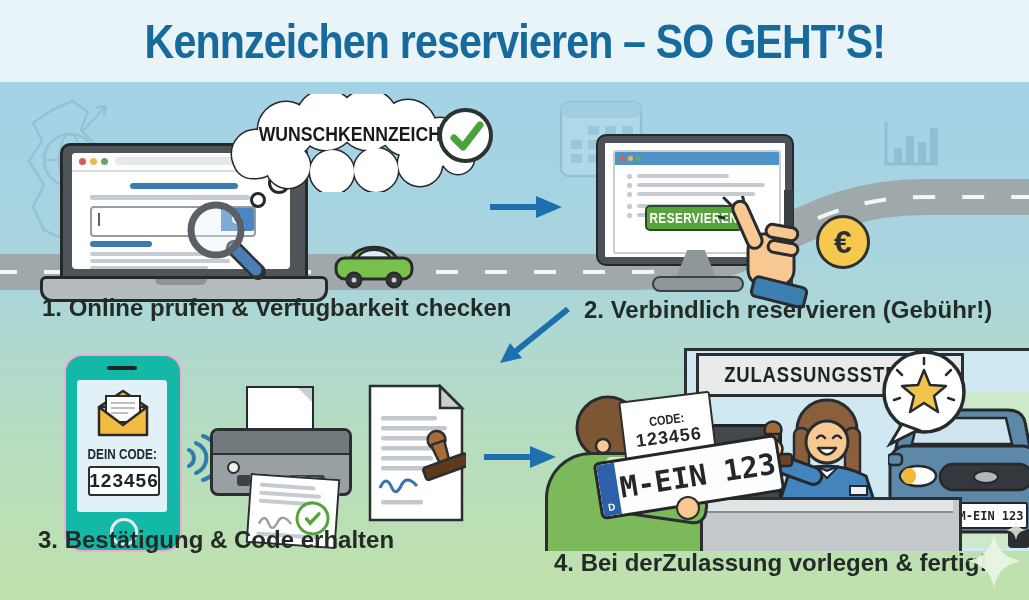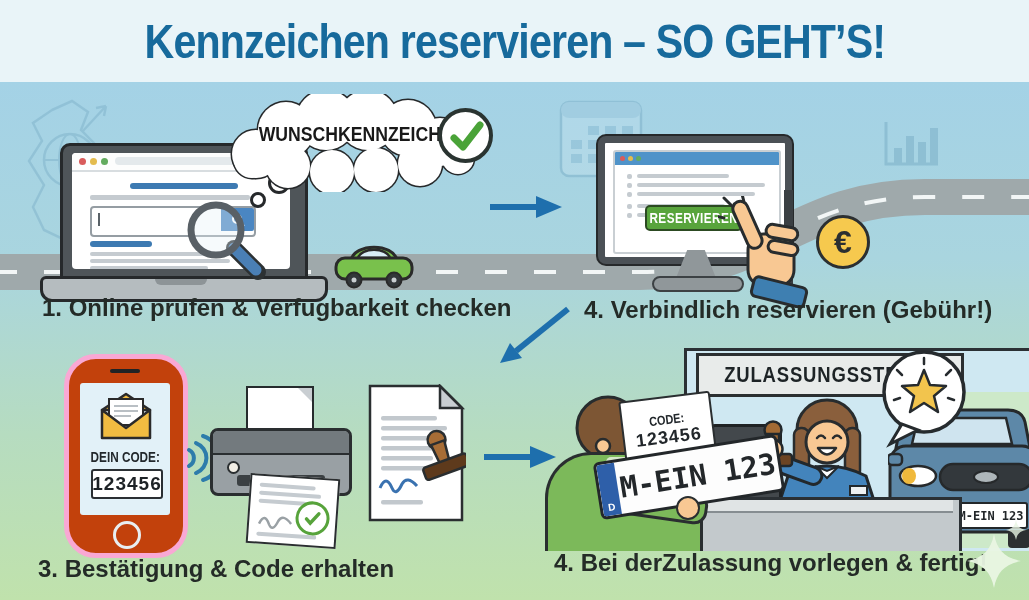--- a/index.html
+++ b/index.html
@@ -201,28 +201,28 @@
       <line x1="14" y1="10" x2="6" y2="2"></line>
         <line x1="26" y1="6" x2="24" y2="-2"></line>
         <line x1="6" y1="22" x2="-2" y2="20"></line>
     </g>
   </svg>
 
   <div class="ab" style="left:816px;top:215px;width:48px;height:48px;background:#f6c94e;border:3px solid #2b2f31;border-radius:50%;display:flex;align-items:center;justify-content:center;z-index:4;">
     <span style="font-size:32px;font-weight:bold;color:#2b2f31;line-height:1;">€</span>
   </div>
 
-  <div class="ab caption" style="left:584px;top:296px;"><span>4. Verbindlich reservieren (Gebühr!)</span></div>
+  <div class="ab caption" style="left:584px;top:296px;"><span>2. Verbindlich reservieren (Gebühr!)</span></div>
 
   <svg class="ab" style="left:478px;top:303px;z-index:3;" width="100" height="82">
     <line x1="90" y1="6" x2="38" y2="48" stroke="#1e6fad" stroke-width="6"></line>
     <polygon points="22,60 32,40 44,55" fill="#1e6fad"></polygon>
   </svg>
 
-  <div class="ab" style="left:64px;top:354px;width:114px;height:194px;background:#c2410c;border:5px solid #f9a8d4;border-radius:32px;z-index:2;">
+  <div class="ab" style="left:64px;top:354px;width:114px;height:194px;background:#14b8a6;border:2px solid #f9a8d4;border-radius:18px;z-index:2;">
     <span class="ab" style="left:41px;top:10px;width:30px;height:4px;background:#202325;border-radius:2px;"></span>
     <div class="ab" style="left:11px;top:24px;width:90px;height:132px;background:#e2f1f8;border-radius:3px;">
       <svg class="ab" style="left:17px;top:8px;" width="58" height="52">
         <path d="M5,19 L29,3 L53,19 Z" fill="#f1bc41" stroke="#2a2a2a" stroke-width="2.5" stroke-linejoin="round"></path>
         <rect x="12" y="8" width="34" height="26" fill="#fff" stroke="#2a2a2a" stroke-width="2"></rect>
         <g stroke="#b9bfc4" stroke-width="2">
             <line x1="17" y1="15" x2="41" y2="15"></line>
             <line x1="17" y1="20" x2="41" y2="20"></line>
             <line x1="17" y1="25" x2="34" y2="25"></line>
           </g>
@@ -283,21 +283,21 @@
       <rect x="13" y="116" width="42" height="4.5" rx="2"></rect>
     </g>
     <path d="M12,104 q6,-14 12,0 q4,9 10,-4 q5,-9 15,2" fill="none" stroke="#3a72b0" stroke-width="3"></path>
     <g transform="translate(42,56) rotate(-20)">
       <circle cx="25" cy="9" r="9" fill="#a76d36" stroke="#2a2e30" stroke-width="2.5"></circle>
       <path d="M18,12 h14 l-2,20 h-10 z" fill="#a76d36" stroke="#2a2e30" stroke-width="2.5"></path>
       <rect x="2" y="31" width="46" height="13" rx="3" fill="#5e3a1c" stroke="#2a2e30" stroke-width="2.5"></rect>
     </g>
   </svg>
 
-  <div class="ab caption" style="left:38px;top:555px;"><span>3. Bestätigung &amp; Code erhalten</span></div>
+  <div class="ab caption" style="left:38px;top:526px;"><span>3. Bestätigung &amp; Code erhalten</span></div>
 
   <svg class="ab" style="left:480px;top:444px;z-index:3;" width="80" height="26">
     <line x1="4" y1="13" x2="54" y2="13" stroke="#1e6fad" stroke-width="6"></line>
     <polygon points="50,2 76,13 50,24" fill="#1e6fad"></polygon>
   </svg>
 
   <div class="ab" style="left:684px;top:348px;width:345px;height:200px;background:#cfe8f2;border-left:3px solid #2b3034;border-top:3px solid #2b3034;z-index:1;"></div>
   <div class="ab" style="left:905px;top:392px;width:124px;height:156px;background:#cde9c9;border-left:4px solid #3d4347;z-index:1;"></div>
 
   <svg class="ab" style="left:888px;top:408px;z-index:2;" width="150" height="142">

